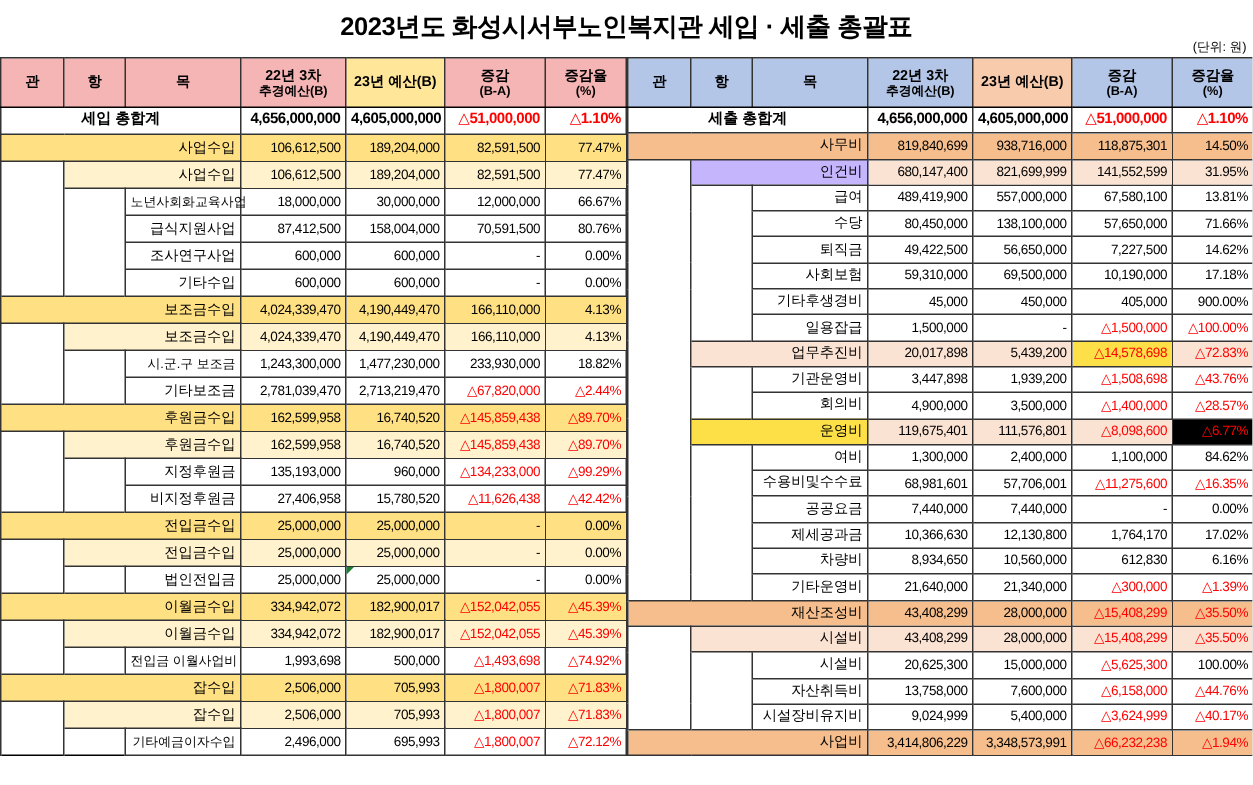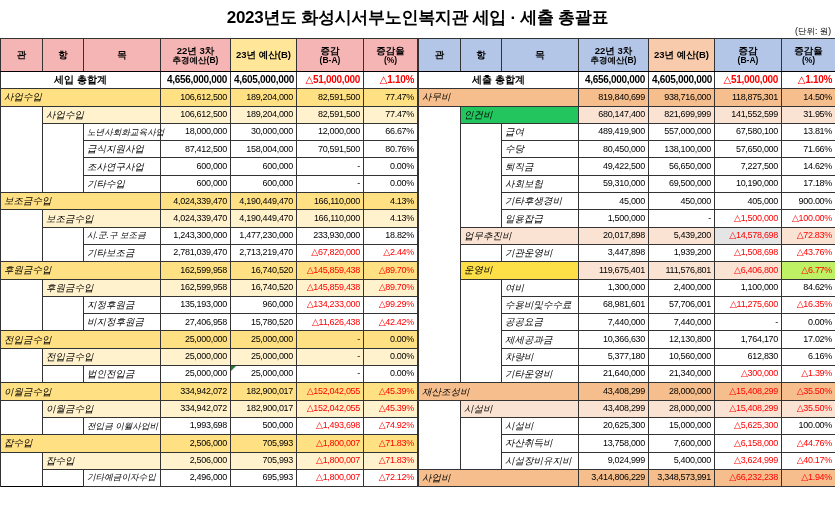--- a/index.html
+++ b/index.html
@@ -6,21 +6,21 @@
   .page{width:835px;height:523px;position:relative;background:#fff;overflow:hidden;
         font-family:"Liberation Sans","DejaVu Sans",sans-serif;}
   .title{text-align:center;font-weight:bold;font-size:17px;color:#000;padding-top:6px;letter-spacing:-0.3px;}
   .unit-note{position:absolute;top:26px;right:4px;font-size:8.5px;color:#000;}
   .tables{position:absolute;top:38px;left:0;display:flex;}
   table{border-collapse:collapse;table-layout:fixed;width:417px;border:1.5px solid #000;}
   th,td{border:1px solid #333;box-sizing:border-box;padding:0 3px;white-space:nowrap;
         font-size:9.5px;color:#000;height:17.3px;line-height:1.05;}
   th{font-weight:bold;text-align:center;height:33px;padding:0 1px;border-bottom:1.5px solid #000;}
   th .l2{display:block;font-size:8.5px;}
-  td.lbl{text-align:left;overflow:visible;font-style:italic;}
+  td.lbl{text-align:right;overflow:visible;}
   td.num{text-align:right;font-size:9px;letter-spacing:-0.3px;overflow:visible;position:relative;}
   td.spacer{border-top:none;border-bottom:none;}
   tr.total td{font-weight:bold;font-size:10px;}
   tr.total td.t-label{text-align:center;}
   .neg{color:#ff0000;}
   .cmt{position:absolute;left:0;top:0;width:0;height:0;
        border-top:5px solid #1e7e34;border-right:5px solid transparent;}
 </style>
 </head>
 <body>
@@ -280,21 +280,21 @@
           </tr>
           <tr>
             <td class="lbl" colspan="3" style="background: rgb(245, 190, 140);">사무비</td>
             <td class="num" style="background: rgb(245, 190, 140);">819,840,699</td>
             <td class="num" style="background: rgb(245, 190, 140);">938,716,000</td>
             <td class="num" style="background: rgb(245, 190, 140);">118,875,301</td>
             <td class="num" style="background: rgb(245, 190, 140);">14.50%</td>
           </tr>
           <tr>
             <td class="spacer"></td>
-            <td class="lbl" colspan="2" style="background: #22c55e;">인건비</td>
+            <td class="lbl" colspan="2" style="background: #c4b5fd;">인건비</td>
             <td class="num" style="background: rgb(251, 227, 211);">680,147,400</td>
             <td class="num" style="background: rgb(251, 227, 211);">821,699,999</td>
             <td class="num" style="background: rgb(251, 227, 211);">141,552,599</td>
             <td class="num" style="background: rgb(251, 227, 211);">31.95%</td>
           </tr>
           <tr>
             <td class="spacer"></td>
             <td class="spacer"></td>
             <td class="lbl">급여</td>
             <td class="num">489,419,900</td>
@@ -345,39 +345,48 @@
             <td class="num">1,500,000</td>
             <td class="num">-</td>
             <td class="num neg">△1,500,000</td>
             <td class="num neg">△100.00%</td>
           </tr>
           <tr>
             <td class="spacer"></td>
             <td class="lbl" colspan="2" style="background: rgb(251, 227, 211);">업무추진비</td>
             <td class="num" style="background: rgb(251, 227, 211);">20,017,898</td>
             <td class="num" style="background: rgb(251, 227, 211);">5,439,200</td>
-            <td class="num neg" style="background: #e5e5e5;">△14,578,698</td>
+            <td class="num neg" style="background: #fde047;">△14,578,698</td>
             <td class="num neg" style="background: rgb(251, 227, 211);">△72.83%</td>
           </tr>
           <tr>
             <td class="spacer"></td>
             <td class="spacer"></td>
             <td class="lbl">기관운영비</td>
             <td class="num">3,447,898</td>
             <td class="num">1,939,200</td>
             <td class="num neg">△1,508,698</td>
             <td class="num neg">△43.76%</td>
           </tr>
           <tr>
             <td class="spacer"></td>
+            <td class="spacer"></td>
+            <td class="lbl">회의비</td>
+            <td class="num">4,900,000</td>
+            <td class="num">3,500,000</td>
+            <td class="num neg">△1,400,000</td>
+            <td class="num neg">△28.57%</td>
+          </tr>
+          <tr>
+            <td class="spacer"></td>
             <td class="lbl" colspan="2" style="background: #fde047;">운영비</td>
             <td class="num" style="background: rgb(251, 227, 211);">119,675,401</td>
             <td class="num" style="background: rgb(251, 227, 211);">111,576,801</td>
-            <td class="num neg" style="background: rgb(251, 227, 211);">△6,406,800</td>
-            <td class="num neg" style="background: #bef264;">△6.77%</td>
+            <td class="num neg" style="background: rgb(251, 227, 211);">△8,098,600</td>
+            <td class="num neg" style="background: #000000;">△6.77%</td>
           </tr>
           <tr>
             <td class="spacer"></td>
             <td class="spacer"></td>
             <td class="lbl">여비</td>
             <td class="num">1,300,000</td>
             <td class="num">2,400,000</td>
             <td class="num">1,100,000</td>
             <td class="num">84.62%</td>
           </tr>
@@ -405,21 +414,21 @@
             <td class="lbl">제세공과금</td>
             <td class="num">10,366,630</td>
             <td class="num">12,130,800</td>
             <td class="num">1,764,170</td>
             <td class="num">17.02%</td>
           </tr>
           <tr>
             <td class="spacer"></td>
             <td class="spacer"></td>
             <td class="lbl">차량비</td>
-            <td class="num">5,377,180</td>
+            <td class="num">8,934,650</td>
             <td class="num">10,560,000</td>
             <td class="num">612,830</td>
             <td class="num">6.16%</td>
           </tr>
           <tr>
             <td class="spacer"></td>
             <td class="spacer"></td>
             <td class="lbl">기타운영비</td>
             <td class="num">21,640,000</td>
             <td class="num">21,340,000</td>

